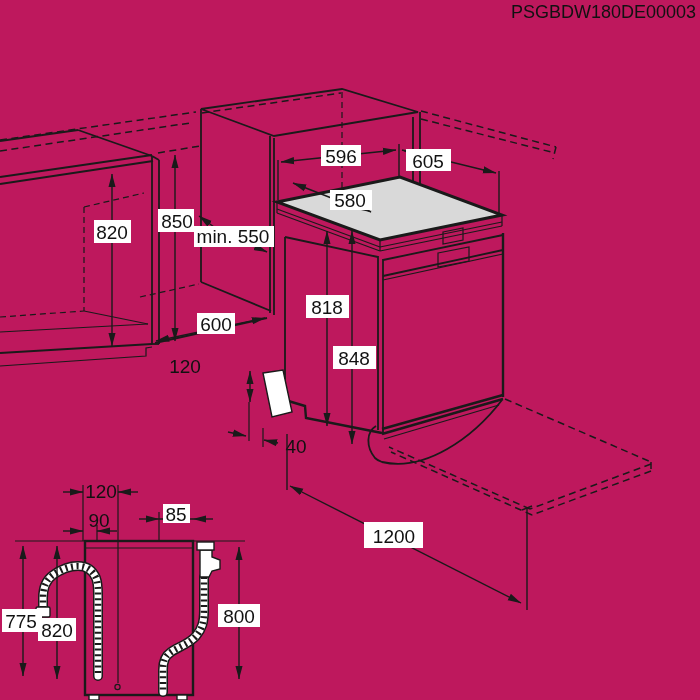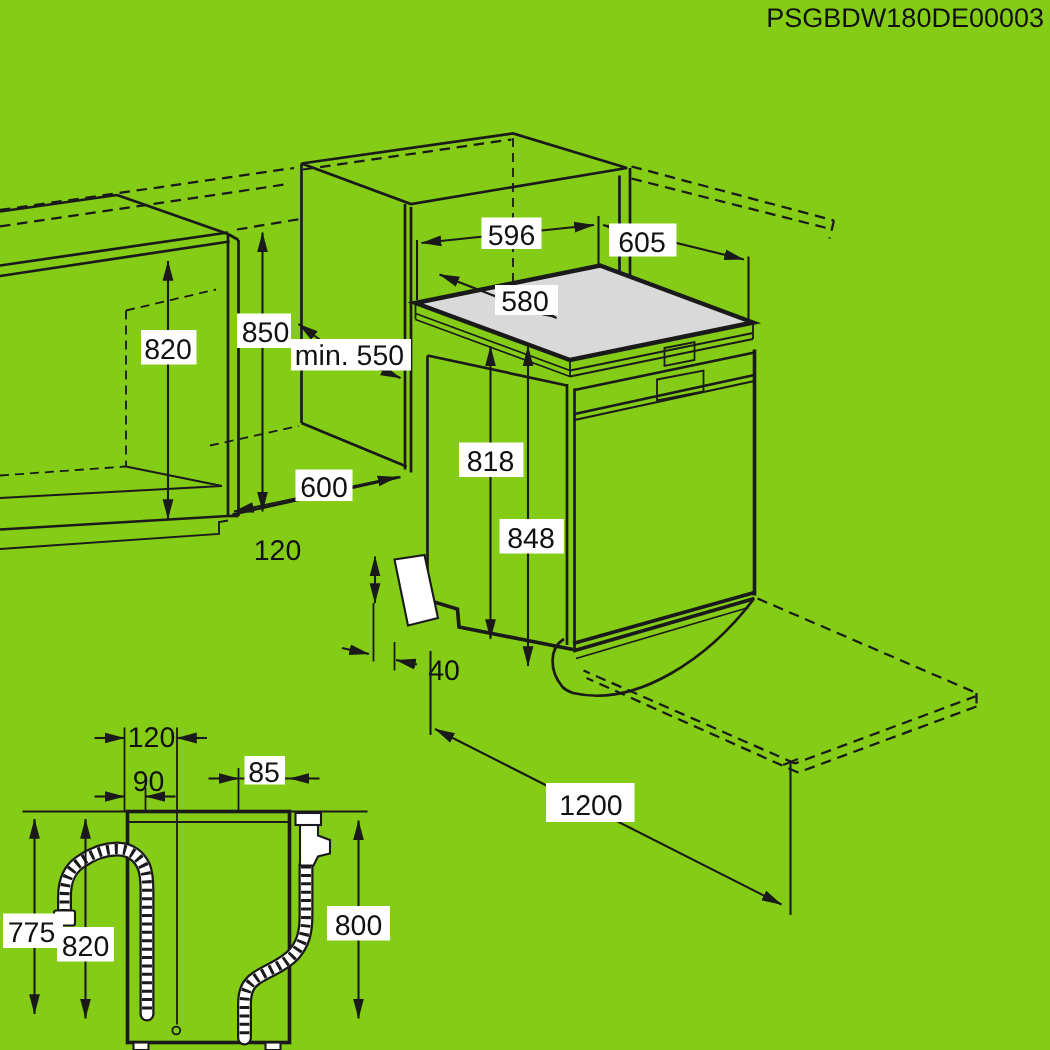--- a/index.html
+++ b/index.html
@@ -1,16 +1,16 @@
 <!DOCTYPE html>
 <html><head>
 <meta charset="utf-8">
 <style>
   html,body{margin:0;padding:0;background:#fff;}
-  #stage{width:700px;height:700px;position:relative;background:#84cc16;}
+  #stage{width:700px;height:700px;position:relative;background:#be185d;}
   svg{display:block;}
   .ln{stroke:#1a1a1a;stroke-width:1.8;fill:none;stroke-linecap:butt;stroke-linejoin:miter;}
   .ln2{stroke:#1a1a1a;stroke-width:2.4;fill:none;}
   .thin{stroke:#1a1a1a;stroke-width:1.2;fill:none;}
   .dash{stroke:#1a1a1a;stroke-width:1.5;fill:none;stroke-dasharray:7 4.5;}
   .dashthin{stroke:#1a1a1a;stroke-width:1.2;fill:none;stroke-dasharray:6 4;}
   .dim{stroke:#1a1a1a;stroke-width:1.4;fill:none;}
   .bg{fill:#ffffff;stroke:none;}
   .txt{font-family:"Liberation Sans","DejaVu Sans",sans-serif;font-size:19px;fill:#111;text-anchor:middle;}
   .title{font-family:"Liberation Sans","DejaVu Sans",sans-serif;font-size:18px;fill:#111;text-anchor:end;}

